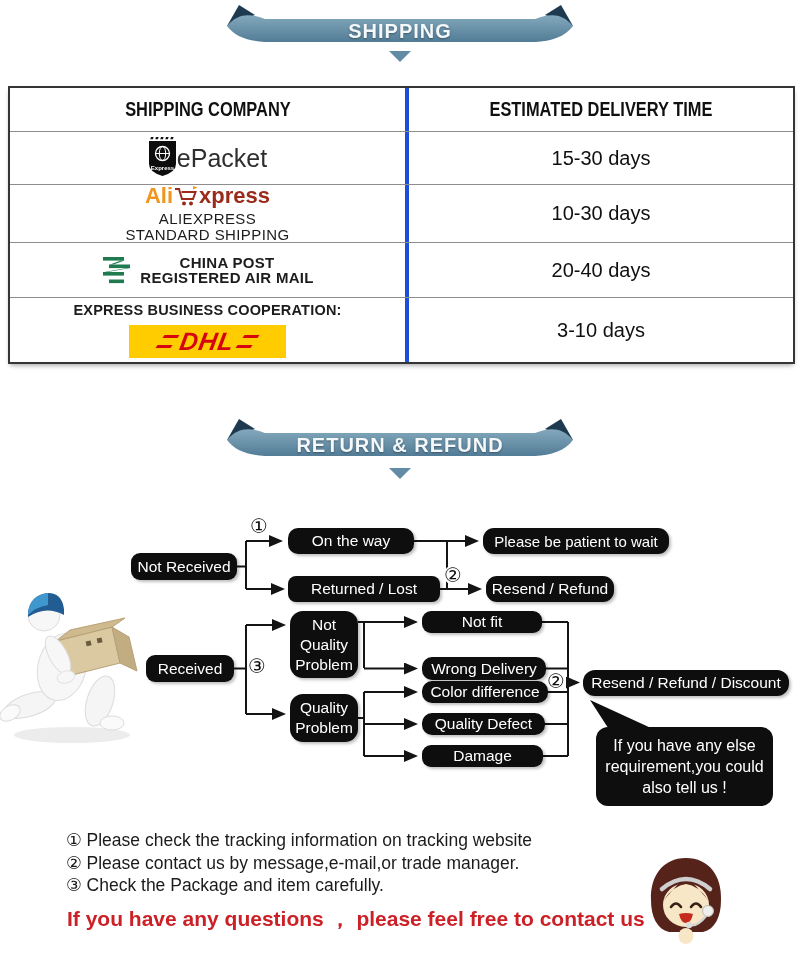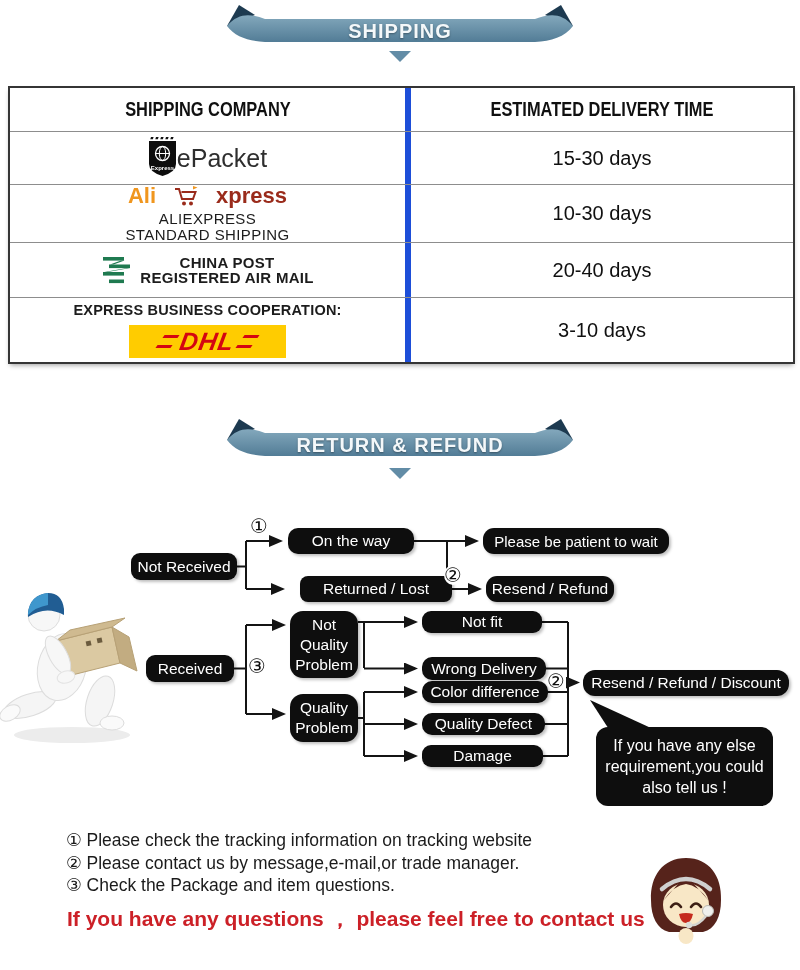--- a/index.html
+++ b/index.html
@@ -11,29 +11,29 @@
   .ribbon-wrap { position:absolute; left:225px; width:350px; height:72px; }
   .ribbon-text { position:absolute; left:0; right:0; top:24px; height:20px; text-align:center;
     font-size:20px; font-weight:bold; color:#f4f8fa; letter-spacing:1px;
     text-shadow:0 1px 2px rgba(0,0,0,.35); }
 
   
   .table { position:absolute; left:8px; top:86px; width:783px; border:2px solid #353535;
     box-shadow:0 3px 5px -2px rgba(0,0,0,.4); background:#fff; }
   .trow { display:flex; border-top:1px solid #8d8d8d; }
   .trow:first-child { border-top:none; }
-  .cl { width:395px; border-right:6px solid #1d4ed8; display:flex; flex-direction:column;
+  .cl { width:395px; border-right:4px solid #1d4ed8; display:flex; flex-direction:column;
     align-items:center; justify-content:center; }
   .cr { flex:1; display:flex; align-items:center; justify-content:center; }
   .hdr { font-size:20px; font-weight:bold; color:#101010; display:inline-block;
     transform:scaleX(.82); white-space:nowrap; }
   .time { font-size:20px; color:#101010; }
   .epacket-wrap { display:flex; align-items:center; }
   .epacket-name { font-size:25px; color:#2e2e2e; }
-  .ali-brand { display:flex; align-items:flex-end; gap:18px; line-height:1;text-align:right; }
+  .ali-brand { display:flex; align-items:flex-end; gap:1px; line-height:1;text-align:right; }
   .ali { color:#f0961e; font-weight:bold; font-size:22px; }
   .xpress { color:#9a2b1b; font-weight:bold; font-size:22px; }
   .sub { font-size:15px; color:#1c1c1c; line-height:15.5px; letter-spacing:.4px; text-align:center; }
   .cp-group { display:flex; align-items:center; gap:8px; }
   .cp-text { text-align:center; }
   .cp-text div { font-size:15px; font-weight:bold; color:#1c1c1c; line-height:15.5px; letter-spacing:.3px; }
   .coop-label { font-size:14.5px; font-weight:bold; color:#1c1c1c; margin-bottom:7px; letter-spacing:.2px; }
   .dhl { width:157px; height:33px; background:#ffcc00; display:flex; align-items:center;
     justify-content:center; gap:5px; }
   .dhl-text { font-style:italic; font-weight:bold; font-size:25px; color:#d40511;
@@ -238,21 +238,21 @@
       <path d="M568,622 L568,756"></path>
       <path d="M567,682.5 L577,682.5" marker-end="url(#ah)"></path>
     </g>
     <polygon points="590,700 612,734 664,734" fill="#0e0e0e"></polygon>
   </svg>
 
   <div class="fc-box" style="left:131px;top:553px;width:106px;height:27px;border-radius:9px">Not Received</div>
   <div class="step" style="left:250px;top:516px">①</div>
   <div class="fc-box" style="left:288px;top:528px;width:126px;height:26px;border-radius:10px">On the way</div>
   <div class="fc-box" style="left:483px;top:528px;width:186px;height:26px;border-radius:11px;font-size:15px">Please be patient to wait</div>
-  <div class="fc-box" style="left:300px;top:576px;width:152px;height:26px;border-radius:8px">Returned / Lost</div>
+  <div class="fc-box" style="left:288px;top:576px;width:152px;height:26px;border-radius:8px">Returned / Lost</div>
   <div class="step" style="left:444px;top:565px">②</div>
   <div class="fc-box" style="left:486px;top:576px;width:128px;height:26px;border-radius:11px">Resend / Refund</div>
 
   <div class="fc-box" style="left:146px;top:655px;width:88px;height:27px;border-radius:9px">Received</div>
   <div class="step" style="left:248px;top:656px">③</div>
   <div class="fc-box multi" style="left:290px;top:611px;width:68px;height:67px;border-radius:13px">
     <span>Not</span>
     <span>Quality</span>
     <span>Problem</span>
   </div>
@@ -270,21 +270,21 @@
 
   <div class="bubble">
     <span>If you have any else</span>
     <span>requirement,you could</span>
     <span>also tell us !</span>
   </div>
 
   <div class="notes">
     <div>① Please check the tracking information on tracking website</div>
     <div>② Please contact us by message,e-mail,or trade manager.</div>
-    <div>③ Check the Package and item questions.</div>
+    <div>③ Check the Package and item carefully.</div>
   </div>
 
   <div class="contact">If you have any questions ， please feel free to contact us</div>
 
   <svg class="abs" style="left:645px;top:855px" width="82" height="98" viewBox="0 0 82 98">
     <path d="M41,3 C64,3 77,21 76,45 C76,62 70,74 58,77 L24,77 C12,74 6,62 6,45 C5,21 18,3 41,3 Z" fill="#56231b"></path>
     <ellipse cx="41" cy="50" rx="23" ry="22" fill="#f8e7c6"></ellipse>
     <path d="M41,20 L18,46 Q29,30 41,29 Q53,30 64,46 Z" fill="#56231b"></path>
     <path d="M17,34 Q41,14 65,34" fill="none" stroke="#cfcfcf" stroke-width="4.5" stroke-linecap="round"></path>
     <path d="M26,52 Q31,45 36,52" fill="none" stroke="#3c1f15" stroke-width="2.6" stroke-linecap="round"></path>

